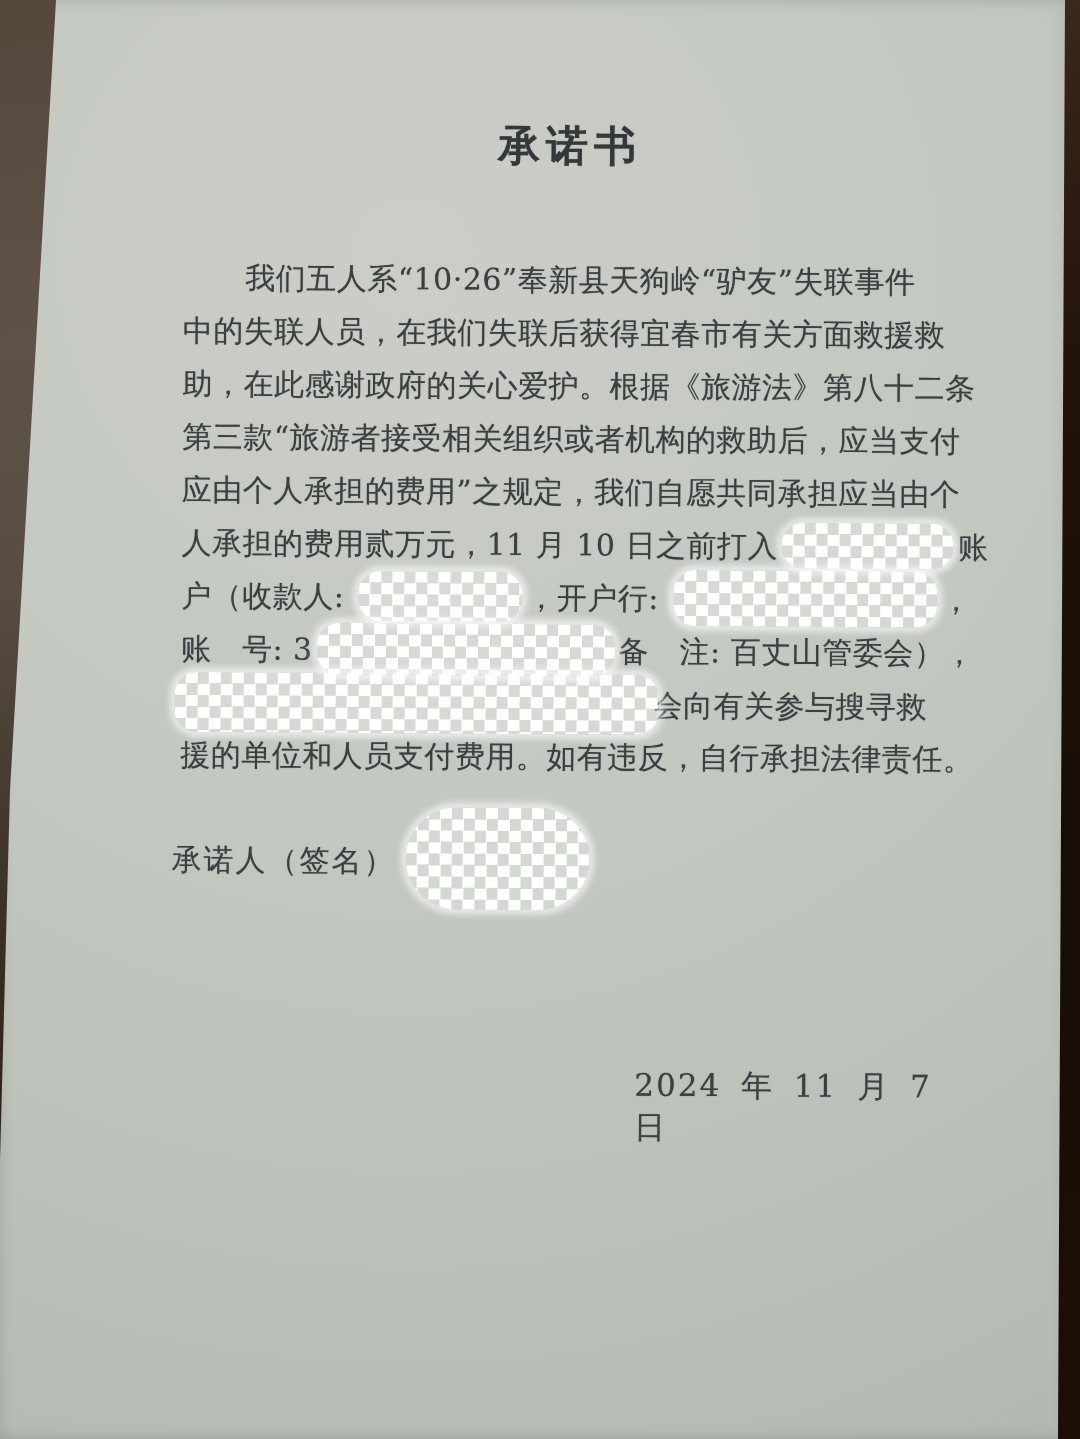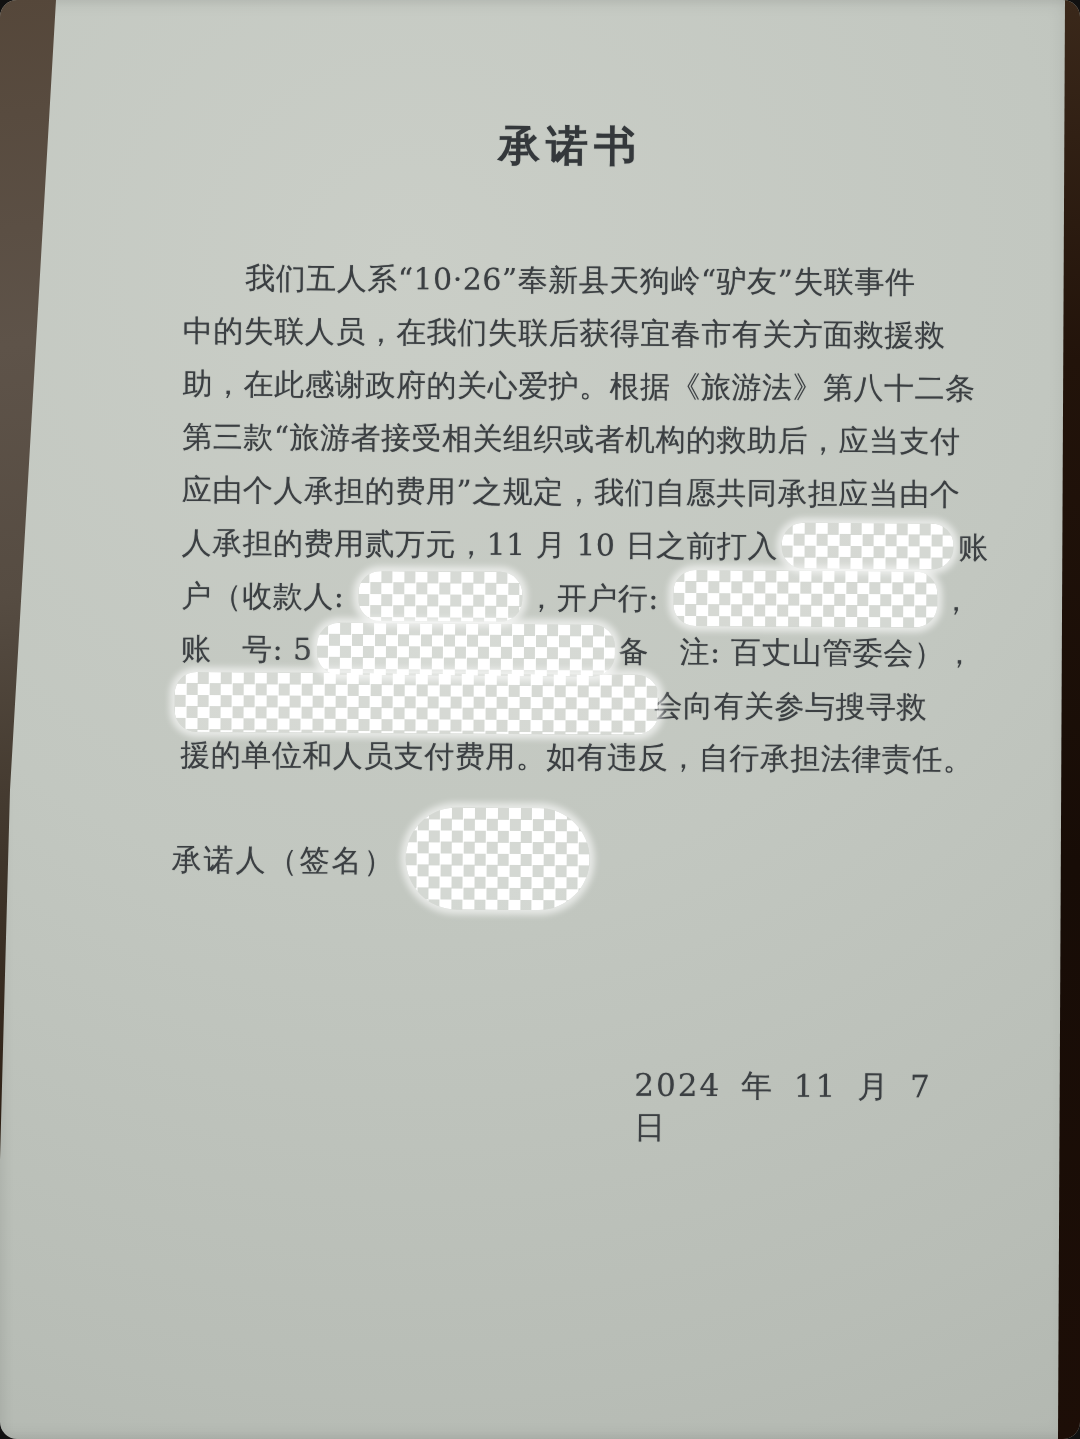--- a/index.html
+++ b/index.html
@@ -1,19 +1,18 @@
 <!DOCTYPE html>
 <html><head>
 <meta charset="utf-8">
 <style>
   html,body{margin:0;padding:0;background:#111;}
   .stage{
     position:relative;width:1080px;height:1439px;overflow:hidden;
     font-family:"DejaVu Serif","Liberation Serif",serif;
-    border-radius:17px;
   }
   
   .paper{
     position:absolute;inset:0;
     background:
       radial-gradient(150% 110% at 38% 18%, #cacec7 0%, #c2c7c0 40%, #b8bdb6 72%, #adb2ab 100%);
     box-shadow:inset -14px 0 18px rgba(0,0,0,0.10), inset 6px 0 10px rgba(0,0,0,0.06);
   }
   
   .wood-left{
@@ -82,21 +81,21 @@
     <h1 class="title">承诺书</h1>
 
     <div class="body">
       <p class="bl indent"><span>我们五人系“10·26”奉新县天狗岭“驴友”失联事件</span></p>
       <p class="bl"><span>中的失联人员，在我们失联后获得宜春市有关方面救援救</span></p>
       <p class="bl"><span>助，在此感谢政府的关心爱护。根据《旅游法》第八十二条</span></p>
       <p class="bl"><span>第三款“旅游者接受相关组织或者机构的救助后，应当支付</span></p>
       <p class="bl"><span>应由个人承担的费用”之规定，我们自愿共同承担应当由个</span></p>
       <p class="bl"><span>人承担的费用贰万元，11 月 10 日之前打入</span><span class="mz mz-l6"></span><span>账</span></p>
       <p class="bl"><span>户（收款人: </span><span class="mz mz-l7a"></span><span>，开户行: </span><span class="mz mz-l7b"></span><span>，</span></p>
-      <p class="bl"><span>账　号: 5</span><span class="mz mz-l8"></span><span>备　注: 百丈山管委会），</span></p>
+      <p class="bl"><span>账　号: 3</span><span class="mz mz-l8"></span><span>备　注: 百丈山管委会），</span></p>
       <p class="bl"><span class="mz mz-l9"></span><span>会向有关参与搜寻救</span></p>
       <p class="bl"><span>援的单位和人员支付费用。如有违反，自行承担法律责任。</span></p>
     </div>
 
     <div class="sig-row">
       <span>承诺人（签名）</span>
       <span class="mz mz-sig"></span>
     </div>
 
     <div class="date-row">2024 年 11 月 7 日</div>

